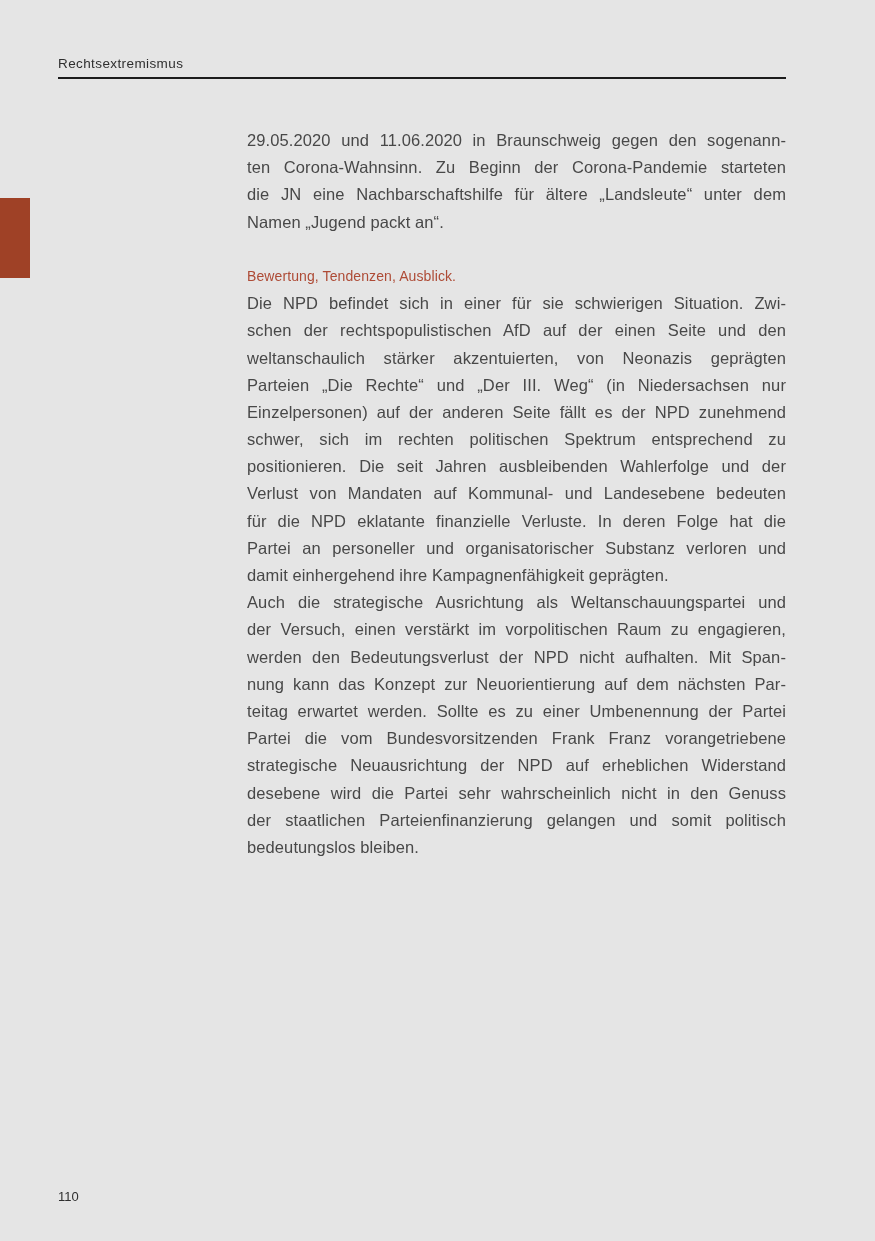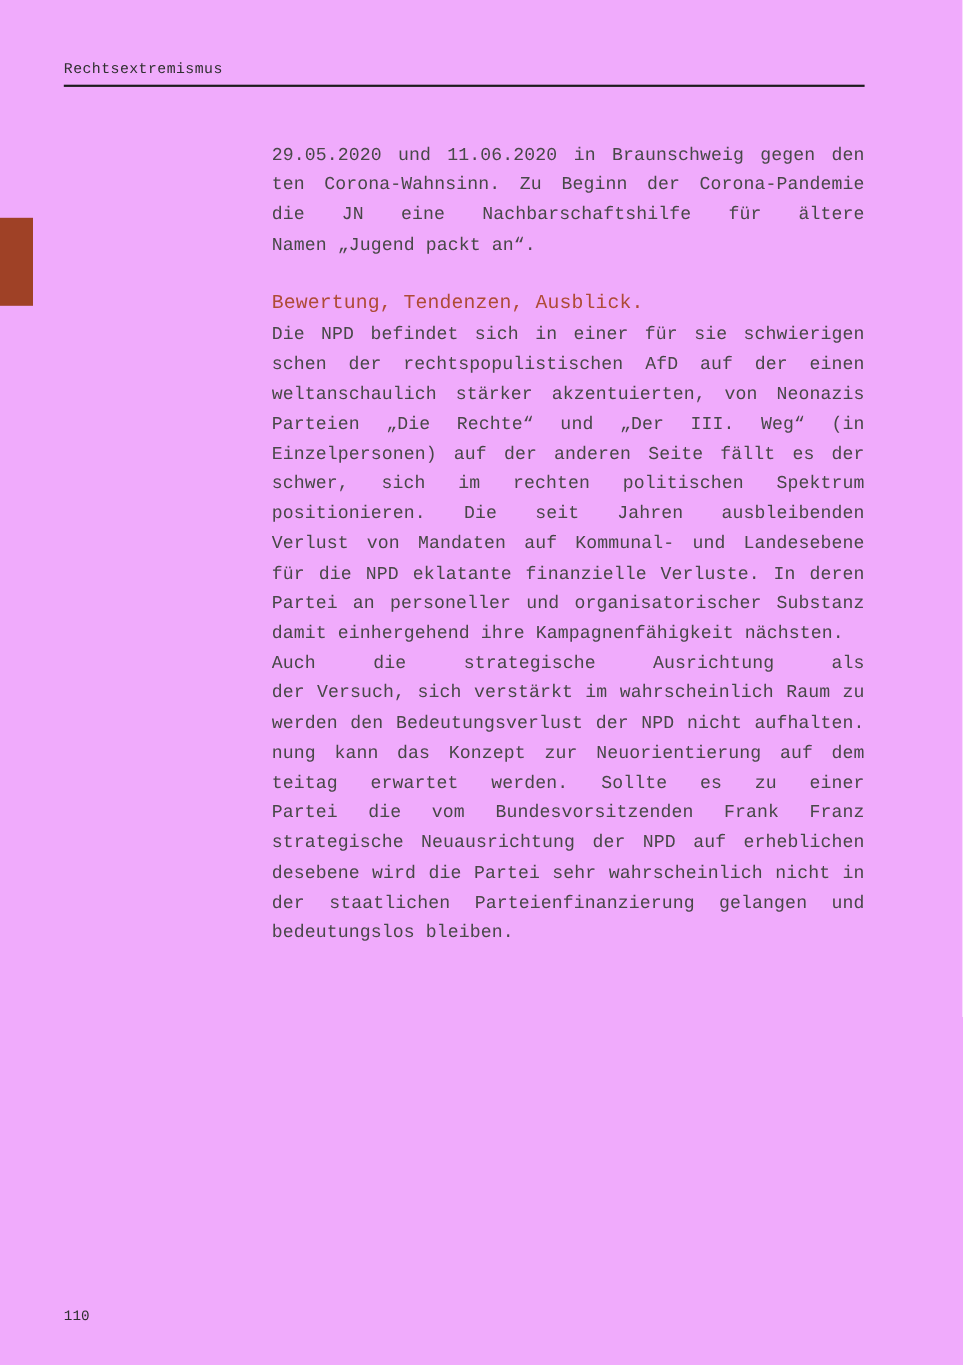--- a/index.html
+++ b/index.html
@@ -5,23 +5,23 @@
   :root{
     --heading-red:#AE4B36;
     --margin-bar:#9F4126;
     --body-text:#484848;
   }
   *{margin:0;padding:0;box-sizing:border-box;}
   html,body{background:#ffffff;}
   .page{
     position:relative;
     width:875px;height:1241px;
-    background:#f0abfc;
+    background:#e5e5e5;
     overflow:hidden;
-    font-family:Liberation Mono, monospace;
+    font-family:Liberation Sans, sans-serif;
   }
   .running-header{
     position:absolute;left:58px;top:56px;
     font-size:13.5px;letter-spacing:.4px;
     color:#2f2f2f;
   }
   .header-rule{
     position:absolute;left:58px;top:77px;
     width:728px;height:2px;background:#1c1c1c;
   }
@@ -44,21 +44,21 @@
     white-space:normal;
     height:27.2px;overflow:hidden;
   }
   .ln.last{
     text-align:right;
     text-align-last:left;
     -moz-text-align-last:left;
   }
   .section-heading{
     margin-top:27.2px;
-    font-size:18px;line-height:27.2px;
+    font-size:14px;line-height:27.2px;
     color:var(--heading-red,#AE4B36);
   }
   .page-number{
     position:absolute;left:58px;top:1189px;
     font-size:13px;color:#2f2f2f;
   }
 </style>
 </head>
 <body>
 
@@ -84,26 +84,26 @@
       <div class="ln">Die NPD befindet sich in einer für sie schwierigen Situation. Zwi-</div>
       <div class="ln">schen der rechtspopulistischen AfD auf der einen Seite und den</div>
       <div class="ln">weltanschaulich stärker akzentuierten, von Neonazis geprägten</div>
       <div class="ln">Parteien „Die Rechte“ und „Der III. Weg“ (in Niedersachsen nur</div>
       <div class="ln">Einzelpersonen) auf der anderen Seite fällt es der NPD zunehmend</div>
       <div class="ln">schwer, sich im rechten politischen Spektrum entsprechend zu</div>
       <div class="ln">positionieren. Die seit Jahren ausbleibenden Wahlerfolge und der</div>
       <div class="ln">Verlust von Mandaten auf Kommunal- und Landesebene bedeuten</div>
       <div class="ln">für die NPD eklatante finanzielle Verluste. In deren Folge hat die</div>
       <div class="ln">Partei an personeller und organisatorischer Substanz verloren und</div>
-      <div class="ln last">damit einhergehend ihre Kampagnenfähigkeit nächsten.</div>
+      <div class="ln last">damit einhergehend ihre Kampagnenfähigkeit geprägten.</div>
     </div>
 
     <div>
       <div class="ln">Auch die strategische Ausrichtung als Weltanschauungspartei und</div>
-      <div class="ln">der Versuch, sich verstärkt im wahrscheinlich Raum zu engagieren,</div>
+      <div class="ln">der Versuch, einen verstärkt im vorpolitischen Raum zu engagieren,</div>
       <div class="ln">werden den Bedeutungsverlust der NPD nicht aufhalten. Mit Span-</div>
       <div class="ln">nung kann das Konzept zur Neuorientierung auf dem nächsten Par-</div>
       <div class="ln">teitag erwartet werden. Sollte es zu einer Umbenennung der Partei</div>
       <div class="ln">Partei die vom Bundesvorsitzenden Frank Franz vorangetriebene</div>
       <div class="ln">strategische Neuausrichtung der NPD auf erheblichen Widerstand</div>
       <div class="ln">desebene wird die Partei sehr wahrscheinlich nicht in den Genuss</div>
       <div class="ln">der staatlichen Parteienfinanzierung gelangen und somit politisch</div>
       <div class="ln last">bedeutungslos bleiben.</div>
     </div>
 

